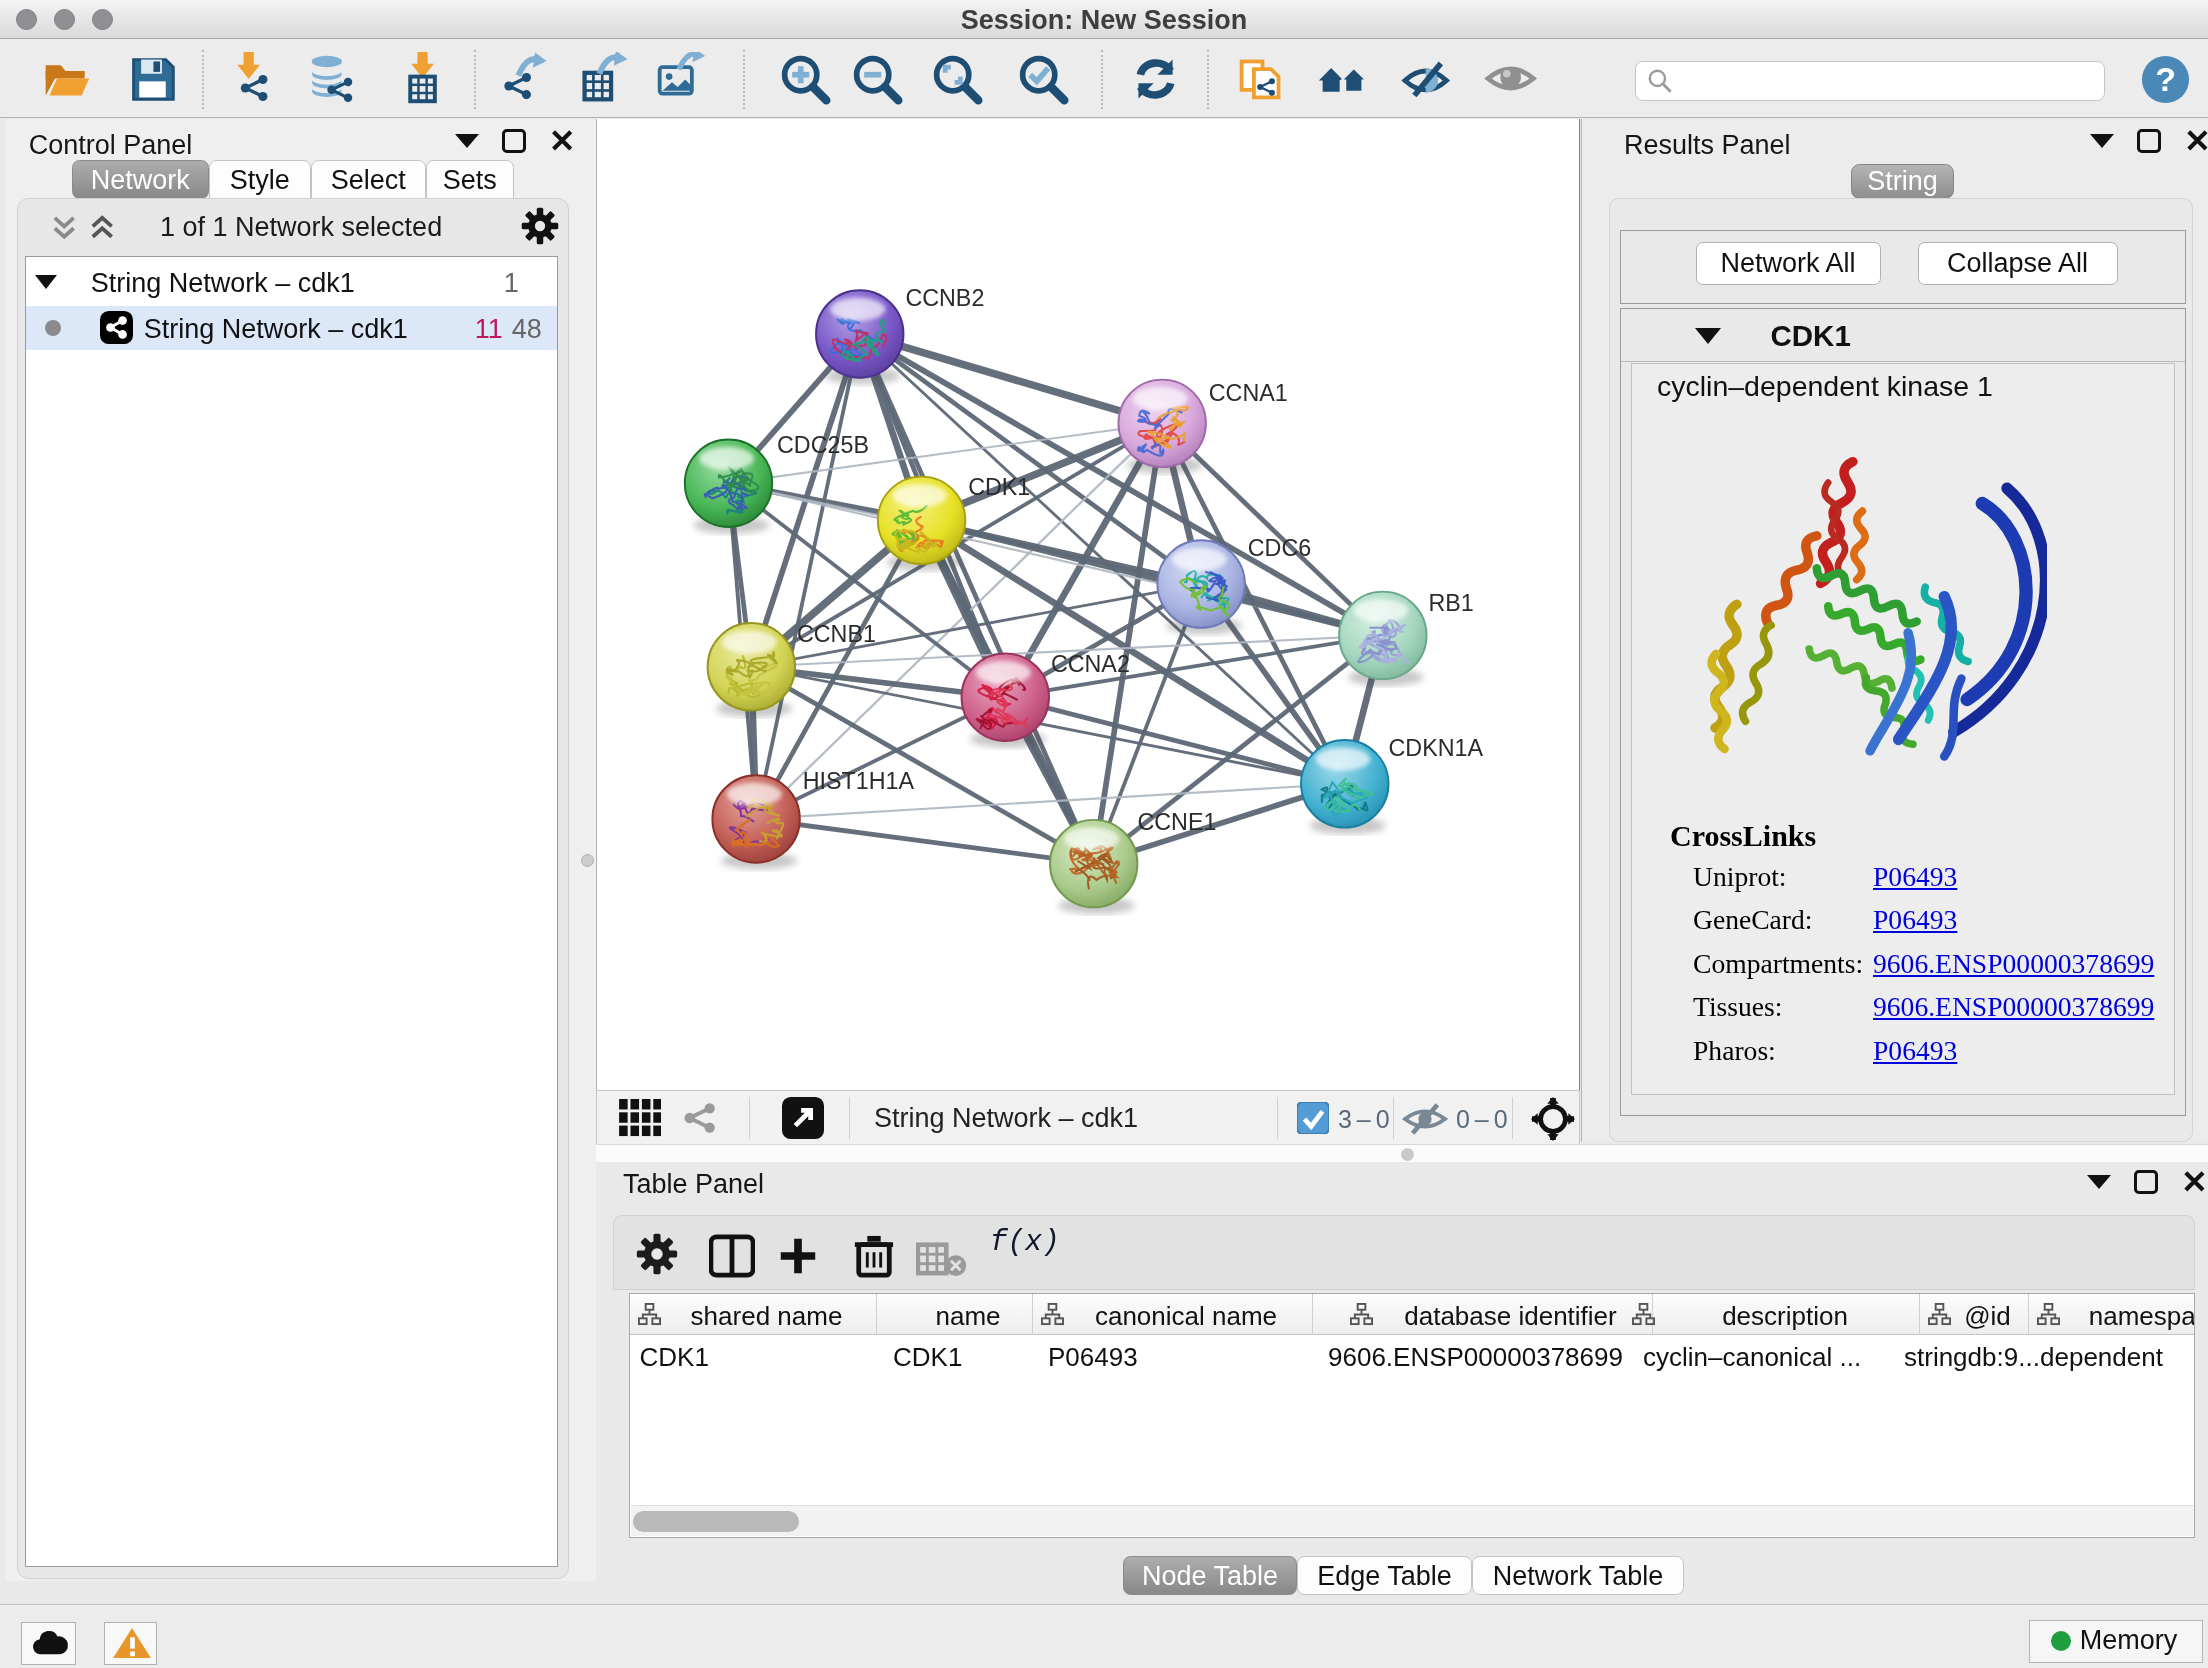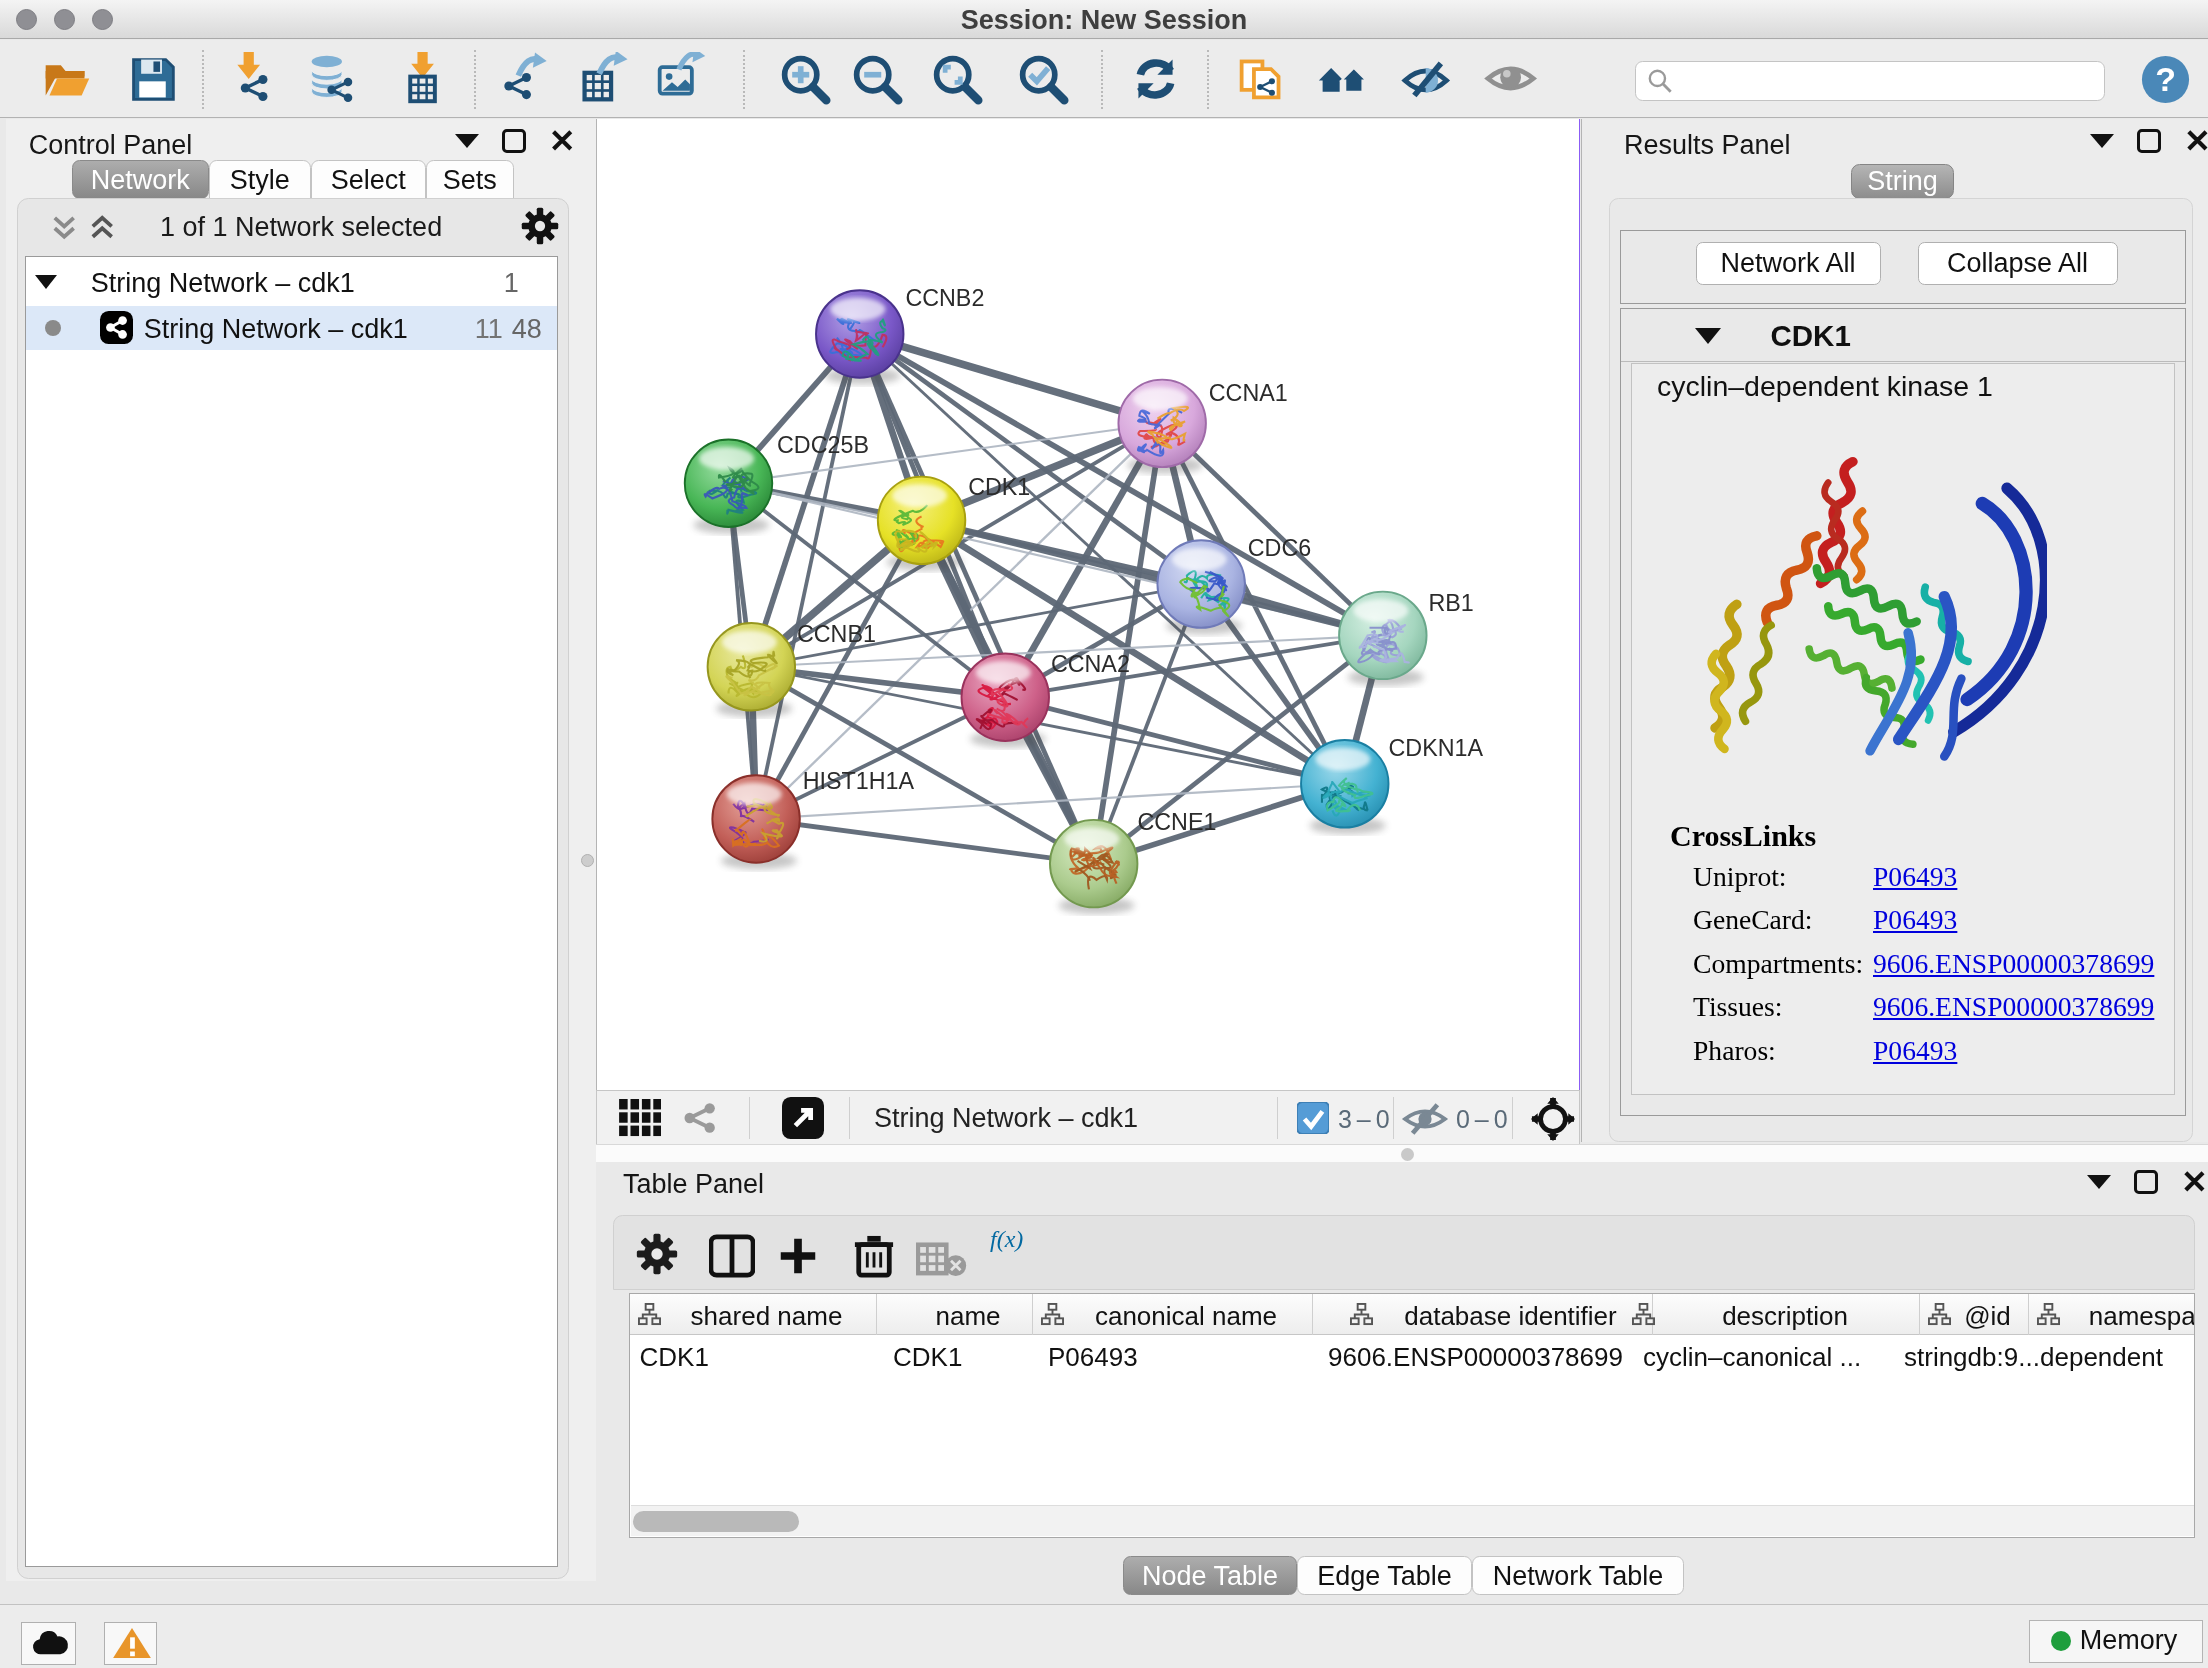--- a/index.html
+++ b/index.html
@@ -31,21 +31,21 @@
 .dchev{position:absolute;top:15px}
 #clist{position:absolute;left:6.7px;top:57px;width:533px;height:1311px;background:#fff;border:1px solid #9a9a9a}
 .lrow1{position:absolute;left:0;top:0;width:100%;height:49px;font-size:27px;color:#111}
 .lrow1 .tri{position:absolute;left:9.5px;top:18px;width:0;height:0;border-left:11.4px solid transparent;border-right:11.4px solid transparent;border-top:14.3px solid #111}
 .lrow1 .txt{position:absolute;left:65px;top:10.5px}
 .lrow1 .n1{position:absolute;right:38px;top:10.5px;color:#666}
 .lrow2{position:absolute;left:0;top:49px;width:100%;height:44px;background:#dce8f8;font-size:27px;color:#111}
 .lrow2 .dot{position:absolute;left:19px;top:14.3px;width:16px;height:16px;border-radius:50%;background:#8a8a8a}
 .lrow2 .appico{position:absolute;left:74px;top:4.8px;width:33px;height:33px;background:#000;border-radius:8.6px}
 .lrow2 .txt{position:absolute;left:118px;top:7.6px}
-.lrow2 .n1{position:absolute;left:449px;top:7.6px;color:#737373}
+.lrow2 .n1{position:absolute;left:449px;top:7.6px;color:#be185d}
 .lrow2 .n2{position:absolute;left:486px;top:7.6px;color:#666}
 #canvas{position:absolute;left:596px;top:119px;width:984px;height:1226px;background:#fff;border-left:1px solid #b4b4b4;border-right:1px solid #8b5cf6}
 #netbar{position:absolute;left:596px;top:1090px;width:984px;height:54px;background:#f1f1f1;border:1px solid #c6c6c6;border-bottom:none}
 .nbi{position:absolute;top:7.6px}
 .nbsep{position:absolute;top:5.7px;height:42px;width:0;border-left:1px solid #cfcfcf}
 #netbar .nm{position:absolute;left:277px;top:12.4px;font-size:27px;color:#222}
 #netbar .cnt{position:absolute;top:14.3px;font-size:25px;color:#5a6a78;letter-spacing:-1px}
 #splitter{position:absolute;left:596px;top:1144px;width:1612px;height:18px;background:#fbfbfb;border-top:1px solid #d8d8d8}
 #splitter .dot{position:absolute;left:805px;top:2.9px;width:13.3px;height:13.3px;border-radius:50%;background:#c9c9c9}
 #results{position:absolute;left:1581px;top:119px;width:628px;height:1023px;background:#ececec;border-left:1px solid #b4b4b4}
@@ -644,21 +644,21 @@
         </svg></div>
       <div class="tti" style="left:302px;top:21px"><svg width="53" height="42" viewBox="0 0 56 44">
           <rect x="2" y="8" width="30" height="30" fill="none" stroke="#9a9a9a" stroke-width="4.8"></rect>
           <line x1="2" y1="18.0" x2="32" y2="18.0" stroke="#9a9a9a" stroke-width="3.0"></line>
           <line x1="2" y1="28.0" x2="32" y2="28.0" stroke="#9a9a9a" stroke-width="3.0"></line>
           <line x1="12.0" y1="8" x2="12.0" y2="38" stroke="#9a9a9a" stroke-width="3.0"></line>
           <line x1="22.0" y1="8" x2="22.0" y2="38" stroke="#9a9a9a" stroke-width="3.0"></line>
           <circle cx="42" cy="30" r="11" fill="#9a9a9a"></circle>
           <path d="M37 25 l10 10 M47 25 l-10 10" stroke="#e2e2e2" stroke-width="3"></path>
         </svg></div>
-      <div class="tti" style="left:376px;top:9.5px"><span style="font-family:Liberation Serif, serif;font-style:italic;font-size:24px;color:#0369a1">f(x)</span></div>
+      <div class="tti" style="left:376px;top:9.5px"><span style="font-family:Liberation Mono, monospace;font-style:italic;font-size:29px;color:#0f172a">f(x)</span></div>
     </div>
  <div id="tbl">
   <div id="thead">
         <div class="th" style="left:0px;width:247px">
           <svg width="23" height="23" viewBox="0 0 24 24">
             <rect x="8" y="1" width="8" height="6" fill="none" stroke="#555" stroke-width="2"></rect>
             <rect x="1" y="16" width="8" height="6" fill="none" stroke="#555" stroke-width="2"></rect>
             <rect x="15" y="16" width="8" height="6" fill="none" stroke="#555" stroke-width="2"></rect>
             <path d="M12 7 v5 M5 16 v-4 h14 v4" fill="none" stroke="#555" stroke-width="2"></path>
           </svg>

